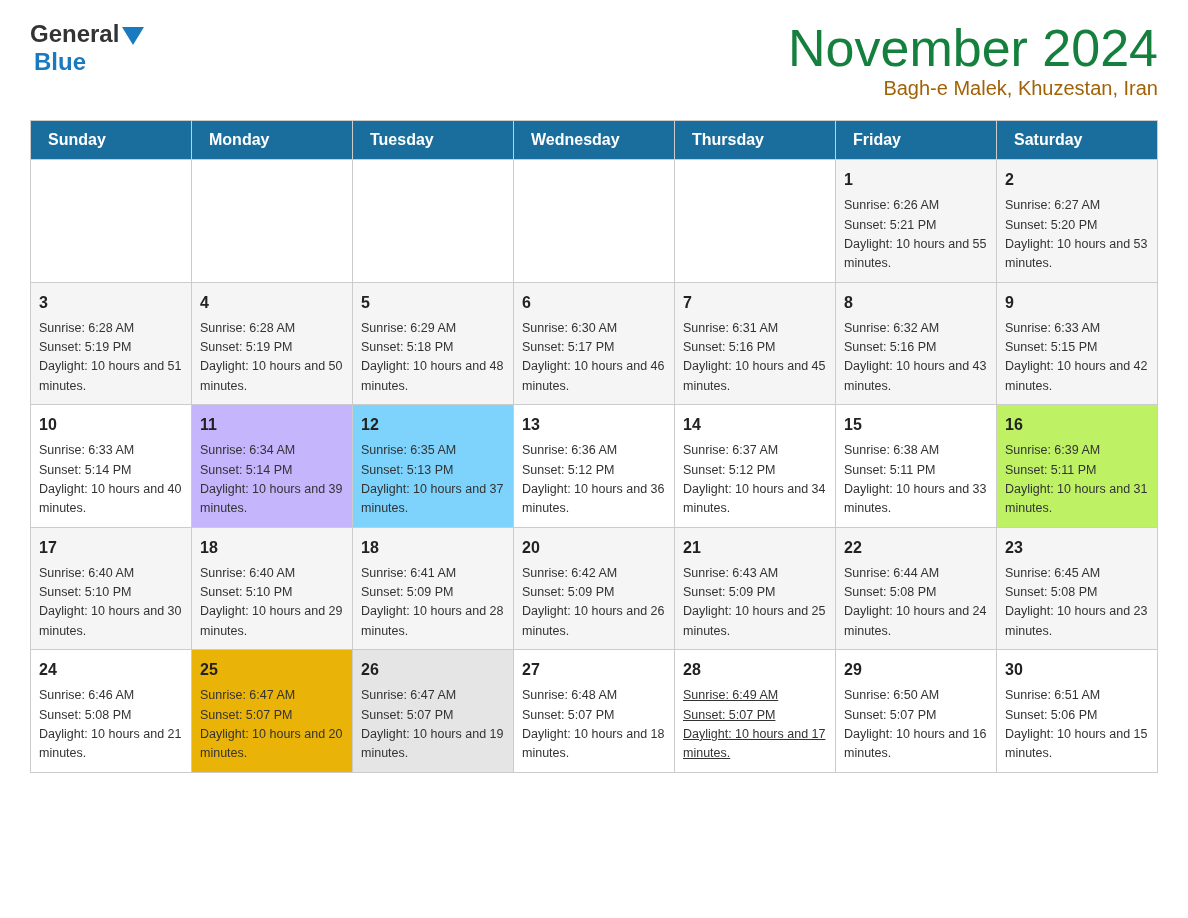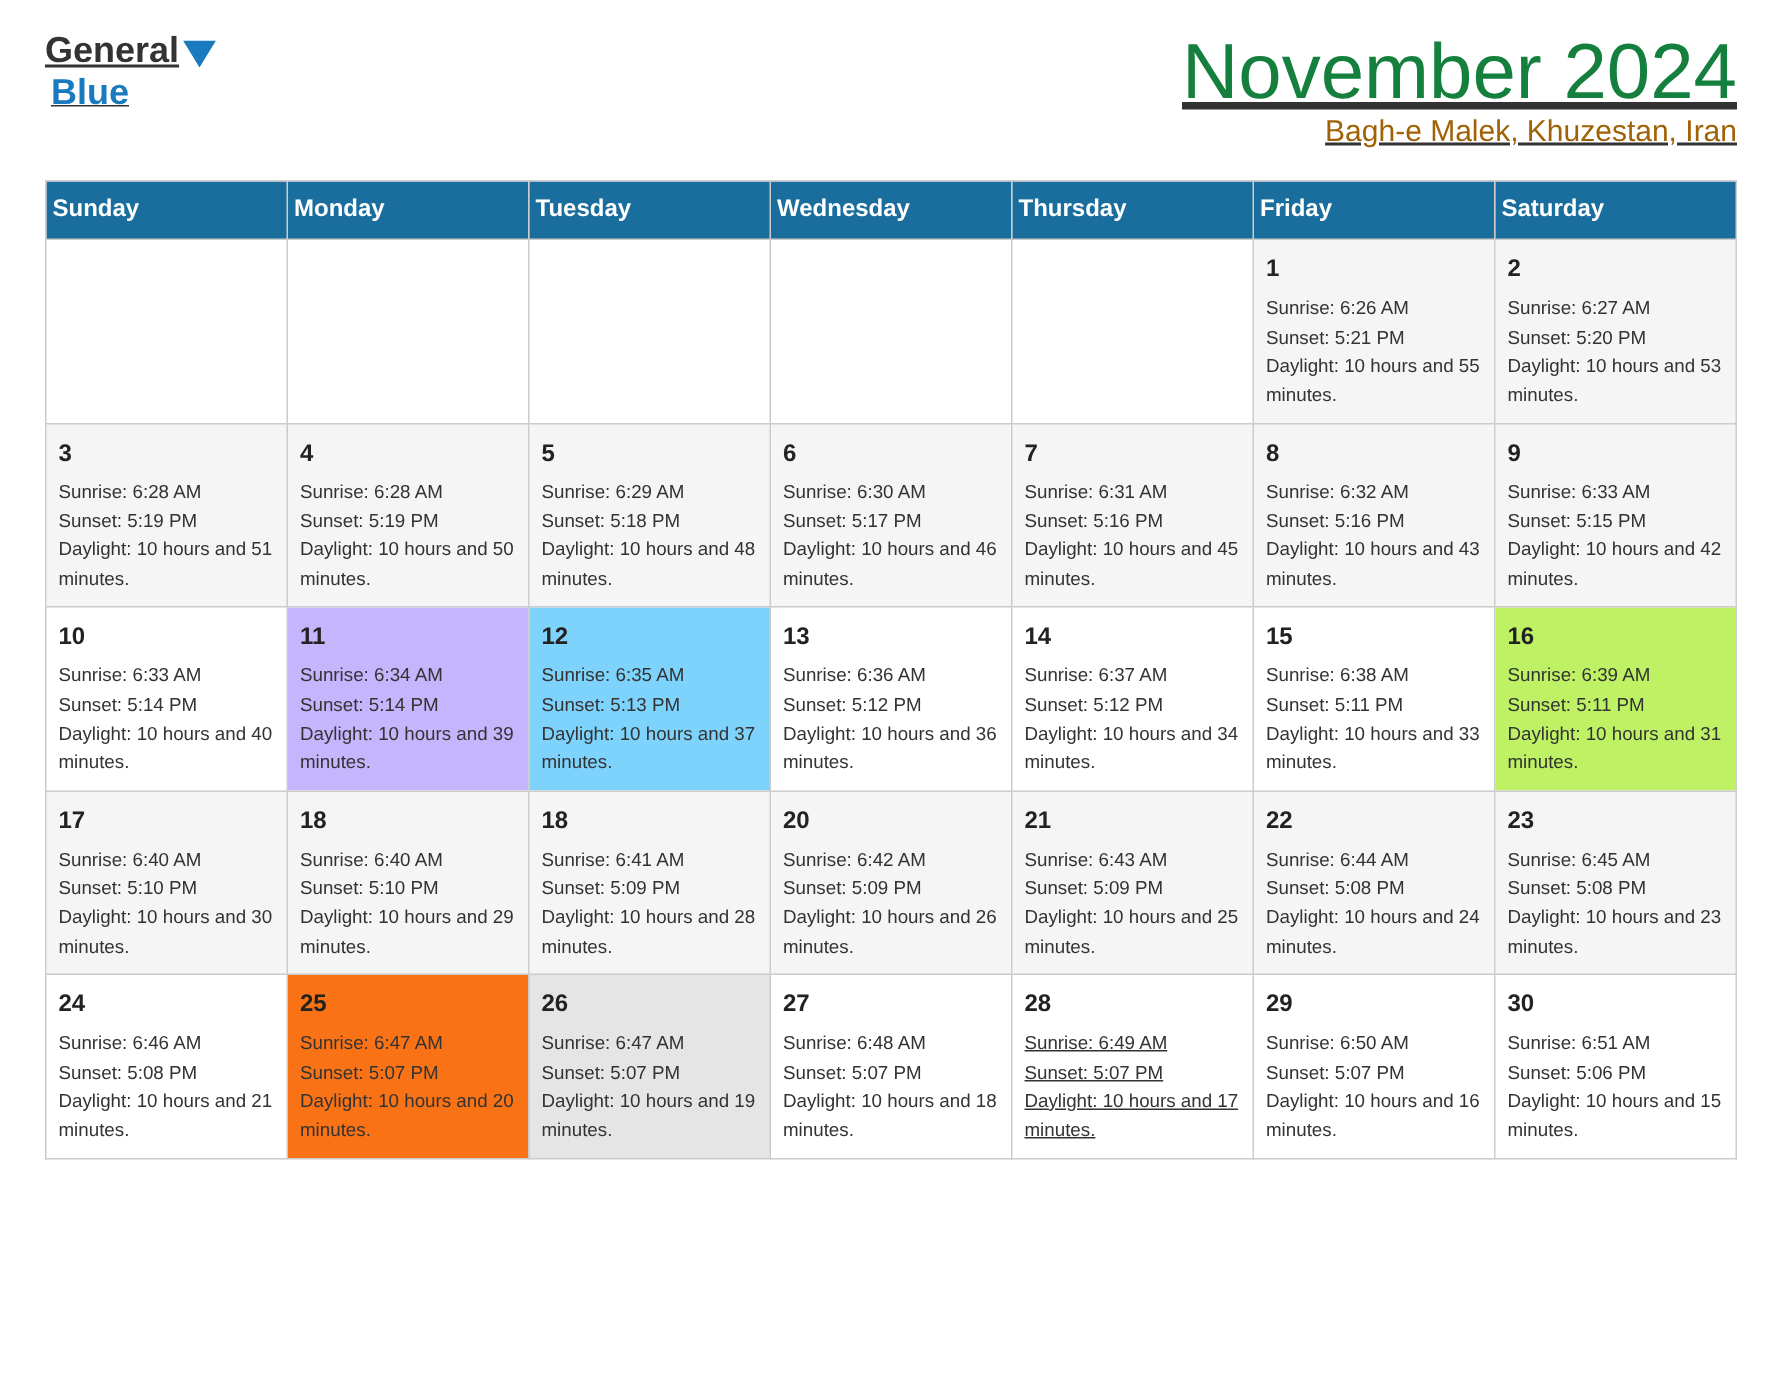--- a/index.html
+++ b/index.html
@@ -7,21 +7,20 @@
       font-family: Arial, sans-serif;
       background: #fff;
       padding: 20px 30px;
       color: #333;
     }
     .header {
       display: flex;
       justify-content: space-between;
       align-items: flex-start;
       margin-bottom: 20px;
-      text-decoration: underline;
     }
     .logo-wrapper {
       display: flex;
       flex-direction: column;
     }
     .logo-top {
       display: flex;
       align-items: center;
     }
     .title-block {
@@ -38,21 +37,21 @@
       color: #a16207;
       font-weight: normal;
     }
     .calendar {
       width: 100%;
       border-collapse: collapse;
     }
     .calendar th {
       background-color: #1a6e9e;
       color: #fff;
-      padding: 10px 4px;
+      padding: 10px 17px;
       font-size: 16px;
       font-weight: bold;
       text-align: left;
       border: 1px solid #ccc;
     }
     .calendar td {
       vertical-align: top;
       padding: 8px;
       border: 1px solid #ccc;
       width: 14.28%;
@@ -264,21 +263,21 @@
 Daylight: 10 hours and 23 minutes.</div>
         </td>
       </tr>
       <tr>
         <td style="background-color: rgb(255, 255, 255);">
           <span class="day-number">24</span>
           <div class="day-info" style="white-space: pre-line;">Sunrise: 6:46 AM
 Sunset: 5:08 PM
 Daylight: 10 hours and 21 minutes.</div>
         </td>
-        <td style="background-color: #f97316;">
+        <td style="background-color: #eab308;">
           <span class="day-number">25</span>
           <div class="day-info" style="white-space: pre-line;">Sunrise: 6:47 AM
 Sunset: 5:07 PM
 Daylight: 10 hours and 20 minutes.</div>
         </td>
         <td style="background-color: #e5e5e5;">
           <span class="day-number">26</span>
           <div class="day-info" style="white-space: pre-line;">Sunrise: 6:47 AM
 Sunset: 5:07 PM
 Daylight: 10 hours and 19 minutes.</div>

